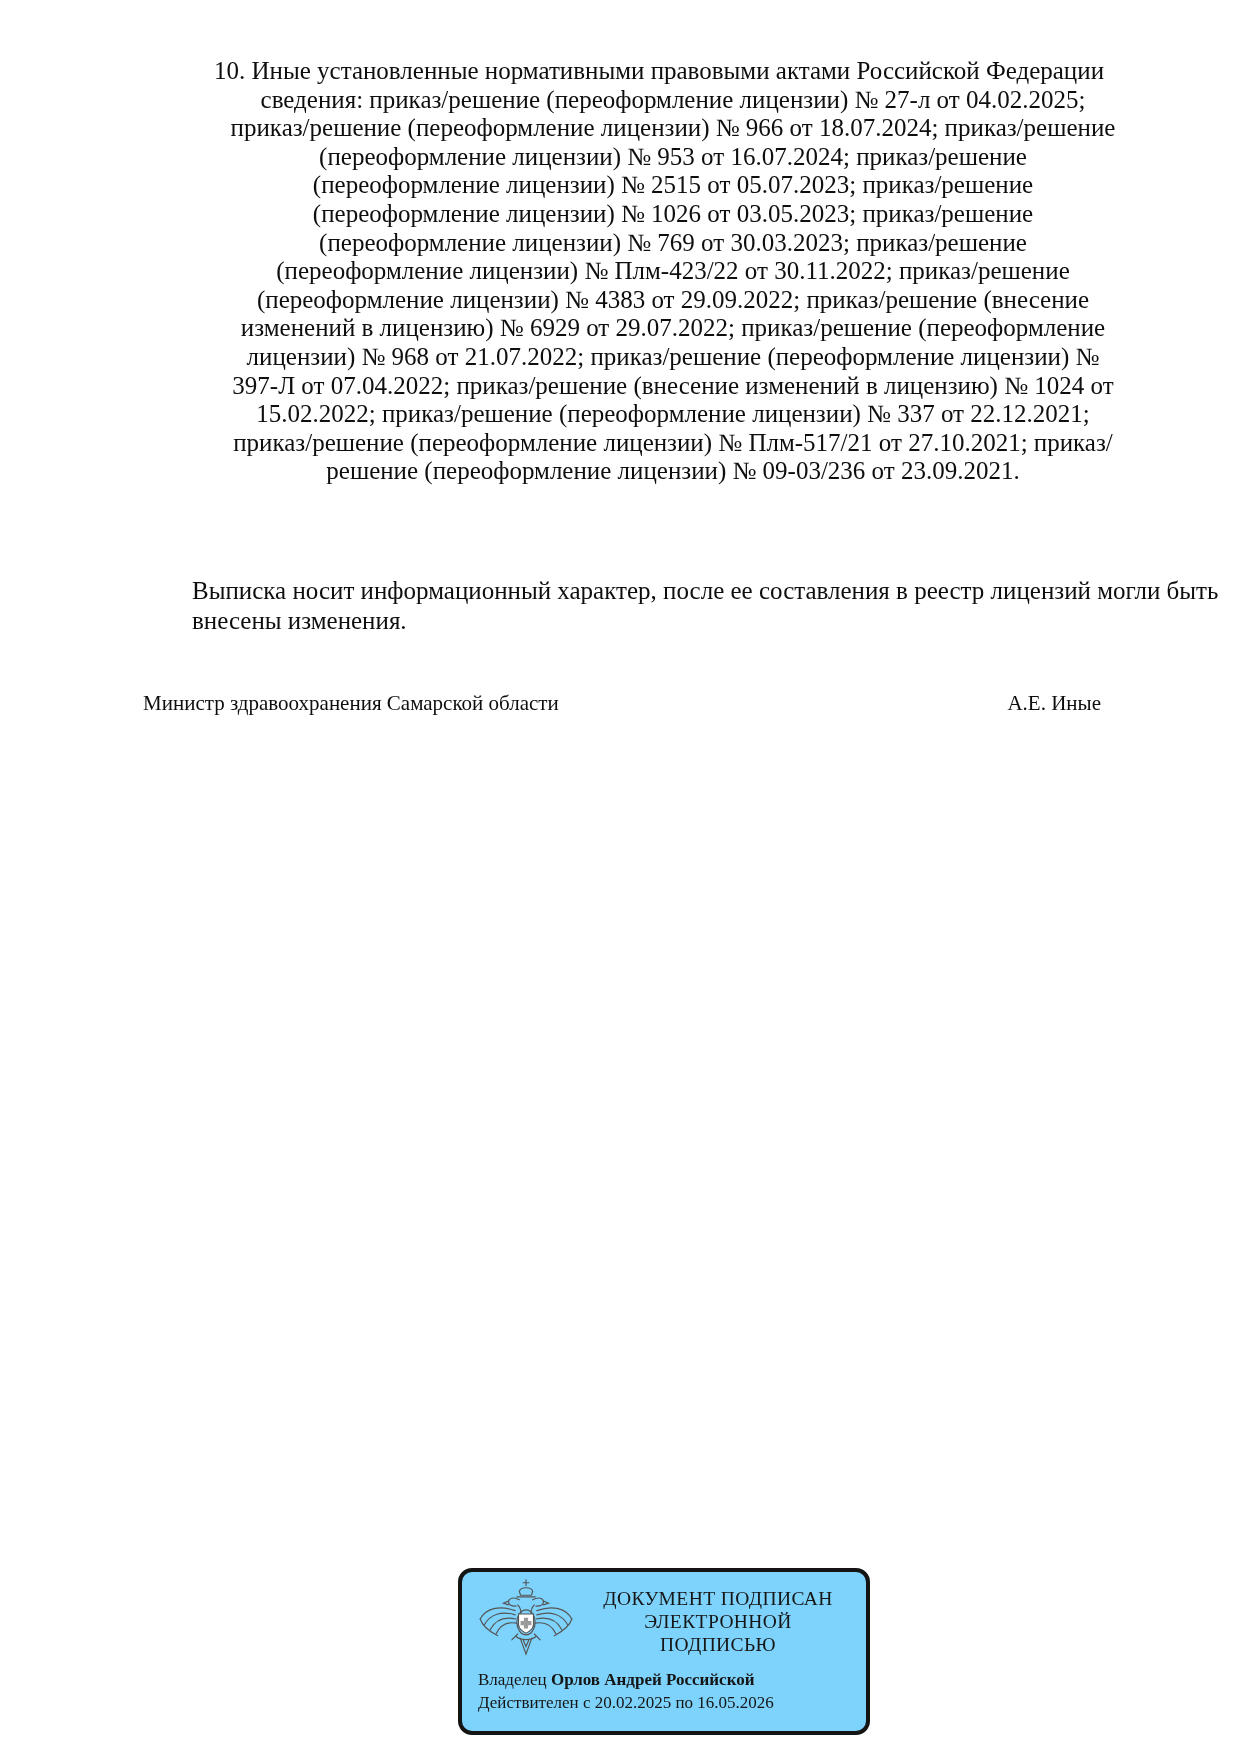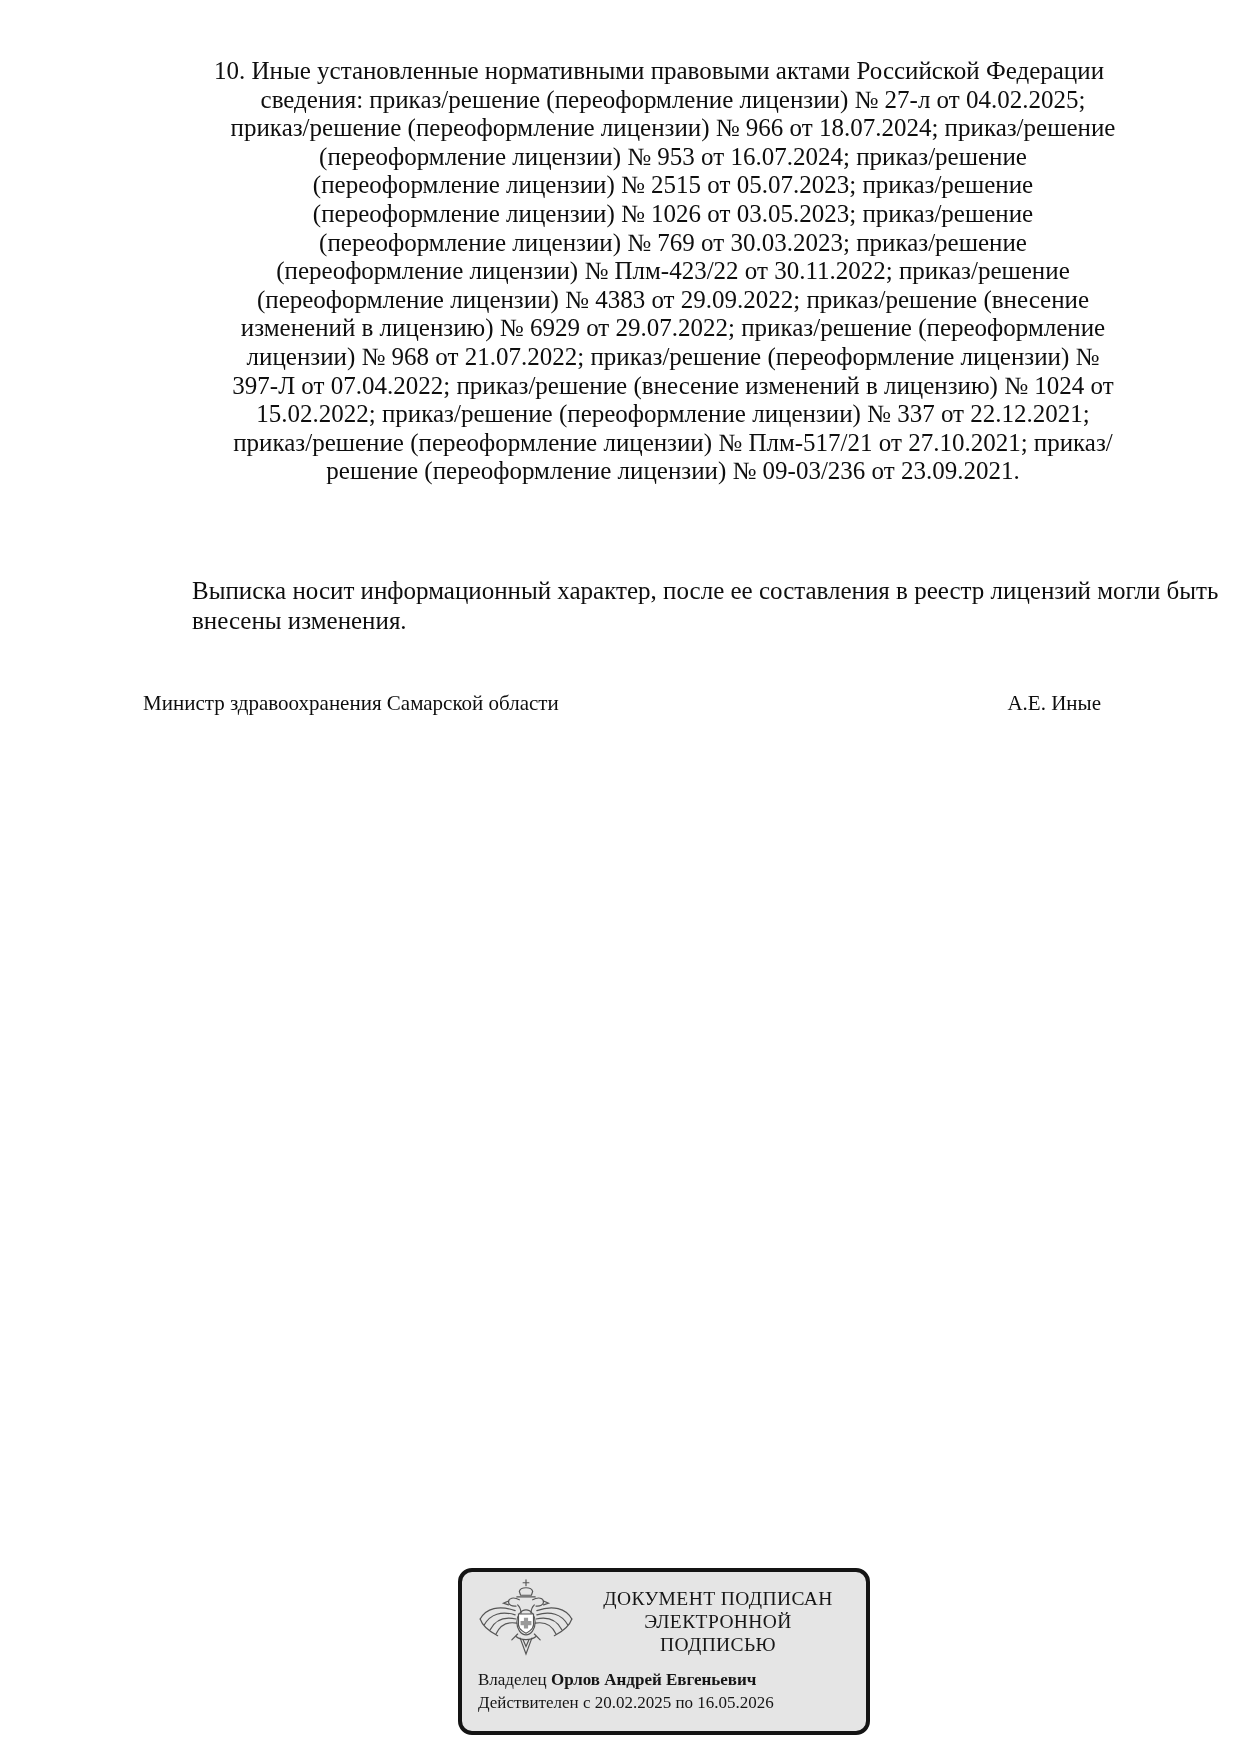--- a/index.html
+++ b/index.html
@@ -54,21 +54,21 @@
   
   .stamp {
     position: absolute;
     left: 458px;
     top: 1568px;
     width: 412px;
     height: 167px;
     box-sizing: border-box;
     border: 4px solid #141414;
     border-radius: 14px;
-    background: #e5e5e5;
+    background: #7dd3fc;
     padding: 6px 10px 6px 10px;
   }
   .stamp-top {
     display: flex;
     align-items: center;
     gap: 10px;
     height: 86px;
   }
   .stamp-emblem { flex: 0 0 auto; margin-left: 4px; }
   .stamp-title {
@@ -134,16 +134,16 @@
         <path d="M51 44h18v13c0 6-9 10-9 10s-9-4-9-10z" fill="#ffffff" stroke="#555555" stroke-width="1.4"></path>
         <path d="M57.5 48.5h5v4h4v5h-4v4h-5v-4h-4v-5h4z" fill="#9a9a9a"></path>
       </svg>
     </span>
     <div class="stamp-title">
       <div>ДОКУМЕНТ ПОДПИСАН</div>
       <div>ЭЛЕКТРОННОЙ ПОДПИСЬЮ</div>
     </div>
   </div>
   <div class="stamp-lines">
-    <div><span>Владелец</span> <span class="bold">Орлов Андрей Евгеньевич</span></div>
+    <div><span>Владелец</span> <span class="bold">Орлов Андрей Российской</span></div>
     <div>Действителен с 20.02.2025 по 16.05.2026</div>
   </div>
 </div>
 
 </body></html>

